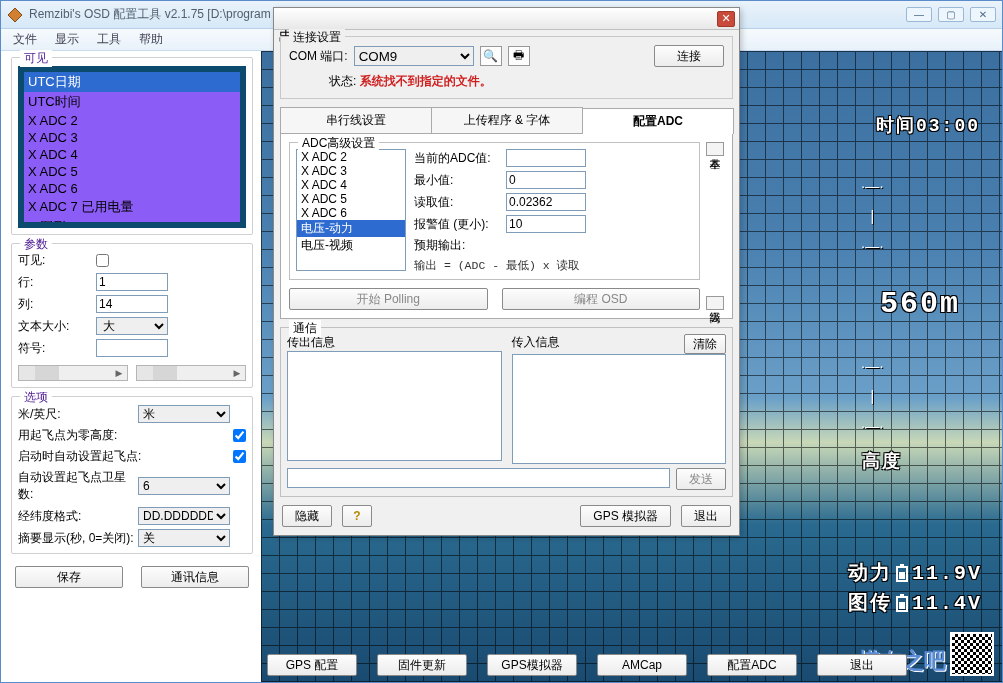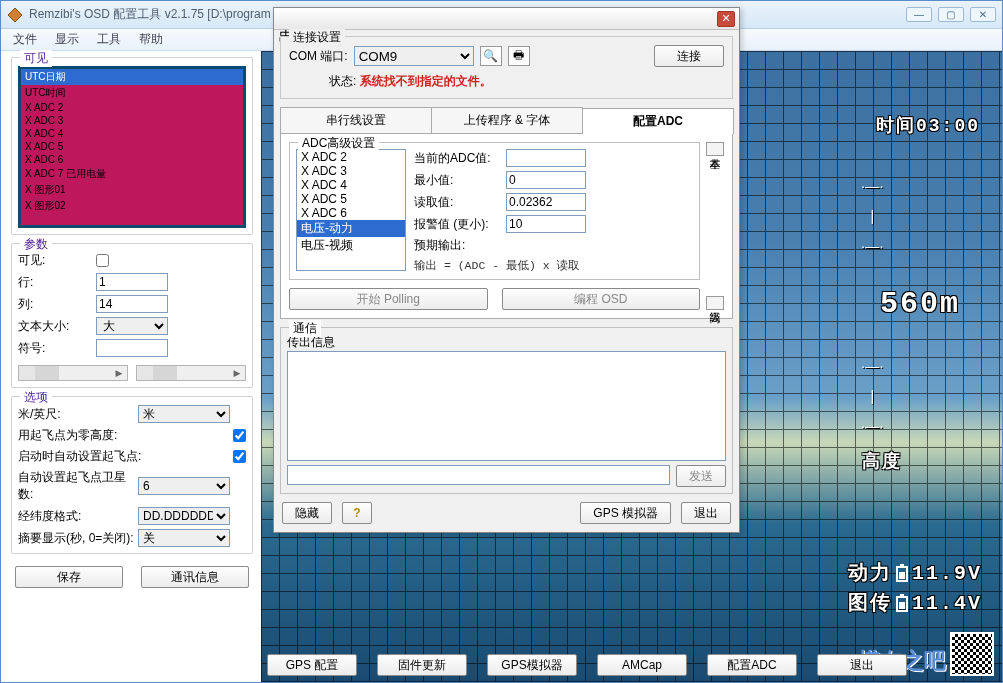--- a/index.html
+++ b/index.html
@@ -14,21 +14,21 @@
 
 .menubar { height: 22px; background: linear-gradient(#f6fafd, #e8f1fa); border-bottom: 1px solid #c8dbef; display: flex; align-items: flex-end; padding: 0 4px; gap: 2px; }
 .menu-item { padding: 2px 8px; color: #445; }
 
 .client { position: absolute; top: 50px; left: 0; right: 0; bottom: 0; display: flex; }
 
 
 .leftcol { width: 260px; padding: 6px 8px 8px 10px; display: flex; flex-direction: column; gap: 8px; }
 .groupbox { border: 1px solid #d0d0d0; border-radius: 2px; padding: 8px 6px 6px 6px; position: relative; background: #fff; }
 .groupbox > .legend { position: absolute; top: -8px; left: 8px; background: #fff; padding: 0 4px; font-size: 12px; color: #4c1d95; }
-.listbox { width: 100%; height: 162px; border: 3px solid #0c4a6e; background: #be185d; overflow-y: scroll; font-size: 10px; }
+.listbox { width: 100%; height: 162px; border: 6px solid #0c4a6e; background: #8b5cf6; overflow-y: scroll; font-size: 13px; }
 .listbox .row { padding: 1px 4px; white-space: nowrap; }
 .listbox .row.sel { background: #2d6bd0; color: #fff; }
 .param-grid { display: grid; grid-template-columns: 78px 1fr; row-gap: 4px; align-items: center; }
 .param-grid label { white-space: nowrap; }
 .param-grid input[type="text"], .param-grid select { height: 18px; border: 1px solid #7f9db9; font-size: 12px; padding: 0 2px; width: 72px; }
 .param-grid .full { grid-column: 1 / -1; }
 .h-scroll { width: 100%; height: 16px; border: 1px solid #b5b5b5; background: #efefef; position: relative; margin-top: 4px; }
 .h-scroll::before, .h-scroll::after { content: ''; position: absolute; top: 0; width: 16px; height: 100%; background: #e6e6e6; border: 0 solid #b5b5b5; }
 .h-scroll .arrL, .h-scroll .arrR { position:absolute; top:0; height:100%; width:16px; display:flex; align-items:center; justify-content:center; color:#666; font-size:9px; }
 .h-scroll .arrL{left:0;} .h-scroll .arrR{right:0;}
@@ -318,20 +318,27 @@
         </div>
       </div>
 
       <div class="comm-group">
         <div class="legend">通信</div>
         <div class="comm-cols">
           <div class="comm-col">
             <label>传出信息</label>
             <div class="comm-box"></div>
           </div>
+          <div class="comm-col">
+            <div style="display:flex; justify-content:space-between;">
+              <label>传入信息</label>
+              <button class="btn clear-btn">清除</button>
+            </div>
+            <div class="comm-box"></div>
+          </div>
         </div>
         <div class="send-row">
           <input type="text" style="">
           <button class="btn" style="color:#888">发送</button>
         </div>
       </div>
 
       <div class="dlg-footer">
         <button class="btn">隐藏</button>
         <button class="btn q-btn">?</button>

